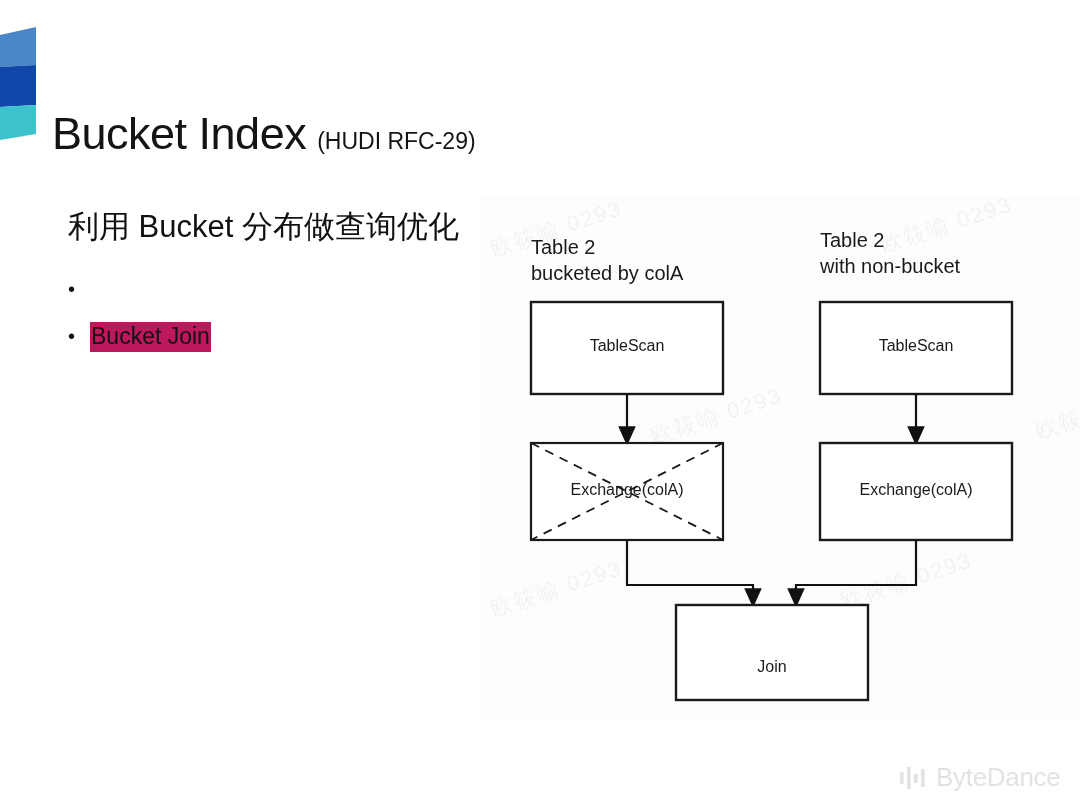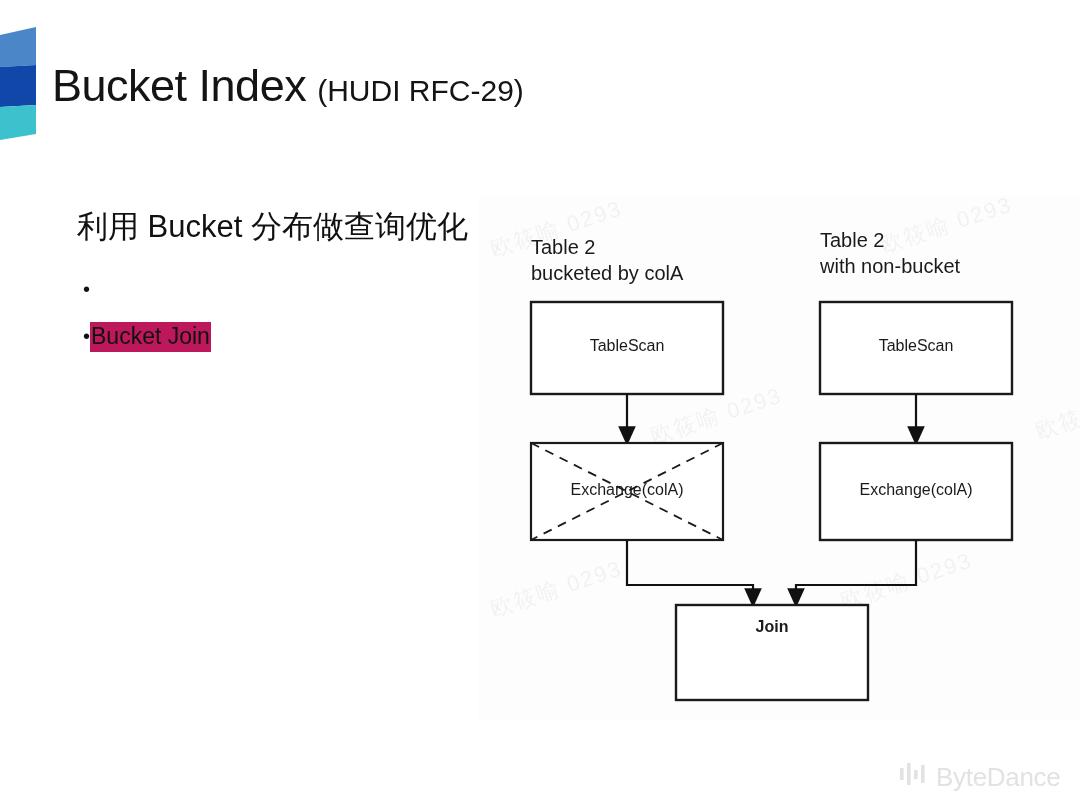--- a/index.html
+++ b/index.html
@@ -33,35 +33,35 @@
     top: 60px;
     display: flex;
     align-items: baseline;
     white-space: nowrap;
   }
   .title-main {
     font-size: 45px;
     font-weight: 400;
     letter-spacing: -0.5px;
     color: #141414;
+    margin-top: 48px;
   }
   .title-sub {
-    font-size: 30px;
+    font-size: 23px;
     font-weight: 400;
     margin-left: 11px;
     color: #141414;
   }
 
   
   .content-left {
     position: absolute;
     left: 68px;
     top: 208px;
     width: 400px;
-    text-align: right;
   }
   .lead-heading {
     font-size: 31px;
     font-weight: 400;
     color: #111111;
     line-height: 1.25;
     margin: 0 0 28px 0;
     white-space: nowrap;
   }
   .bullet-list {
@@ -131,21 +131,21 @@
     line-height: 1.32;
     white-space: nowrap;
   }
 
   
   .footer-logo {
     position: absolute;
     left: 900px;
     top: 762px;
     display: flex;
-    align-items: flex-start;
+    align-items: center;
     opacity: 1;
   }
   .footer-logo .bars { margin-right: 8px; display:block; }
   .footer-logo .wordmark {
     font-size: 26px;
     color: #e2e2e2;
     letter-spacing: -0.3px;
     font-weight: 400;
     white-space: nowrap;
   }
@@ -222,21 +222,21 @@
     <div>Table 2</div>
     <div>with non-bucket</div>
   </div>
 
   <div class="node-label" style="left:53px; top:141px; width:192px;">TableScan</div>
   <div class="node-label" style="left:342px; top:141px; width:192px;">TableScan</div>
 
   <div class="node-label" style="left:49px; top:285px; width:200px;">Exchange(colA)</div>
   <div class="node-label" style="left:338px; top:285px; width:200px;">Exchange(colA)</div>
 
-  <div class="node-label" style="left:198px; top:422px; width:192px;font-weight:bold;">Join</div>
+  <div class="node-label" style="left:198px; top:462px; width:192px;">Join</div>
 </div>
 
 <div class="footer-logo">
   <svg class="bars" width="28" height="24" viewBox="0 0 28 24" xmlns="http://www.w3.org/2000/svg">
     <rect x="0" y="6" width="3.6" height="12" fill="#e2e2e2"></rect>
     <rect x="7" y="1" width="3.6" height="22" fill="#e2e2e2"></rect>
     <rect x="14" y="8" width="3.6" height="9" fill="#e2e2e2"></rect>
     <rect x="21" y="3" width="3.6" height="18" fill="#e2e2e2"></rect>
   </svg>
   <span class="wordmark">ByteDance</span>

